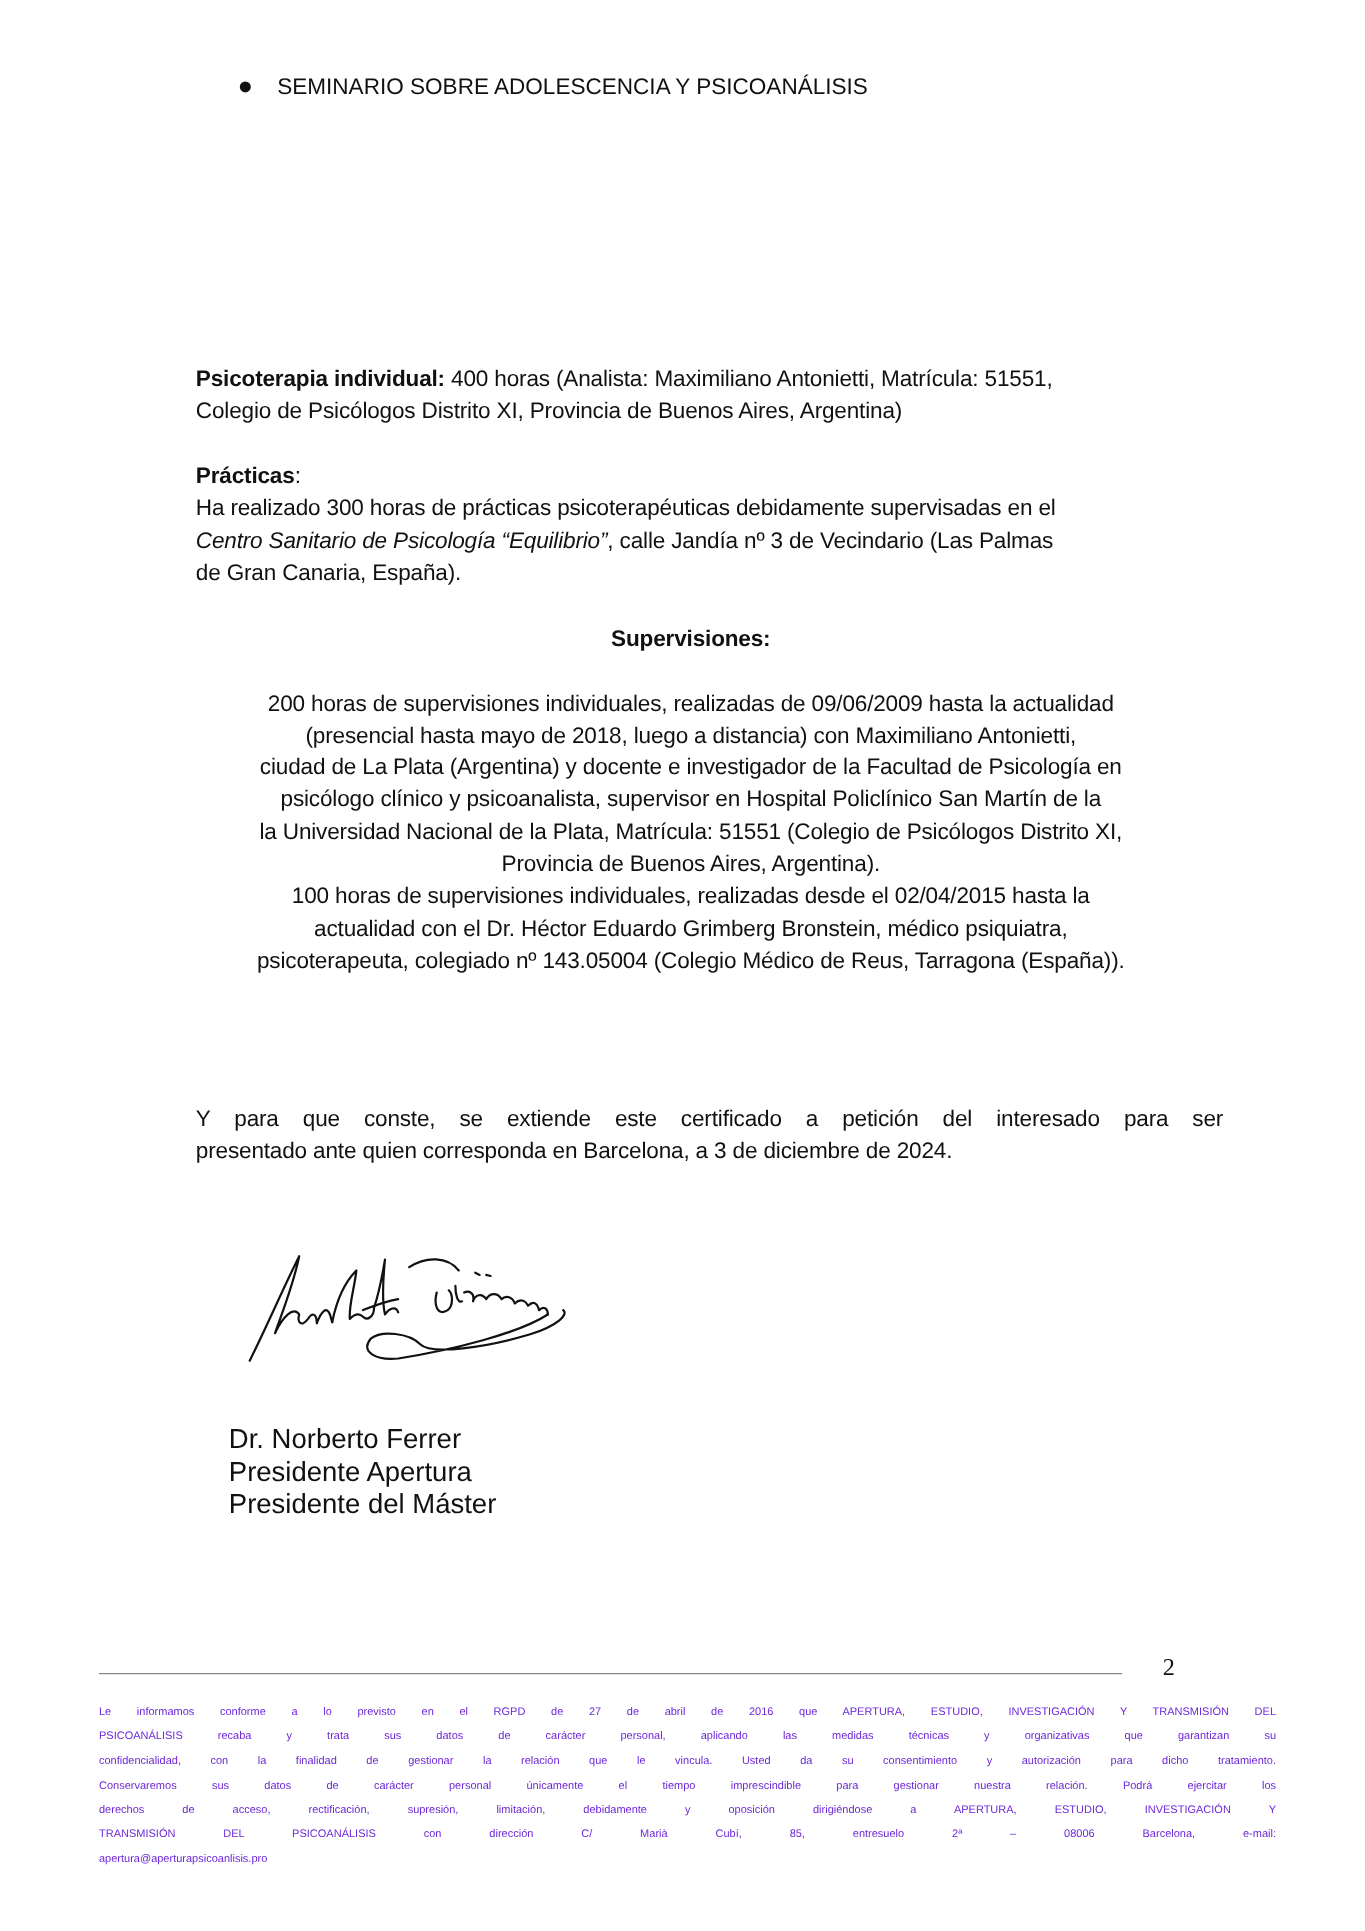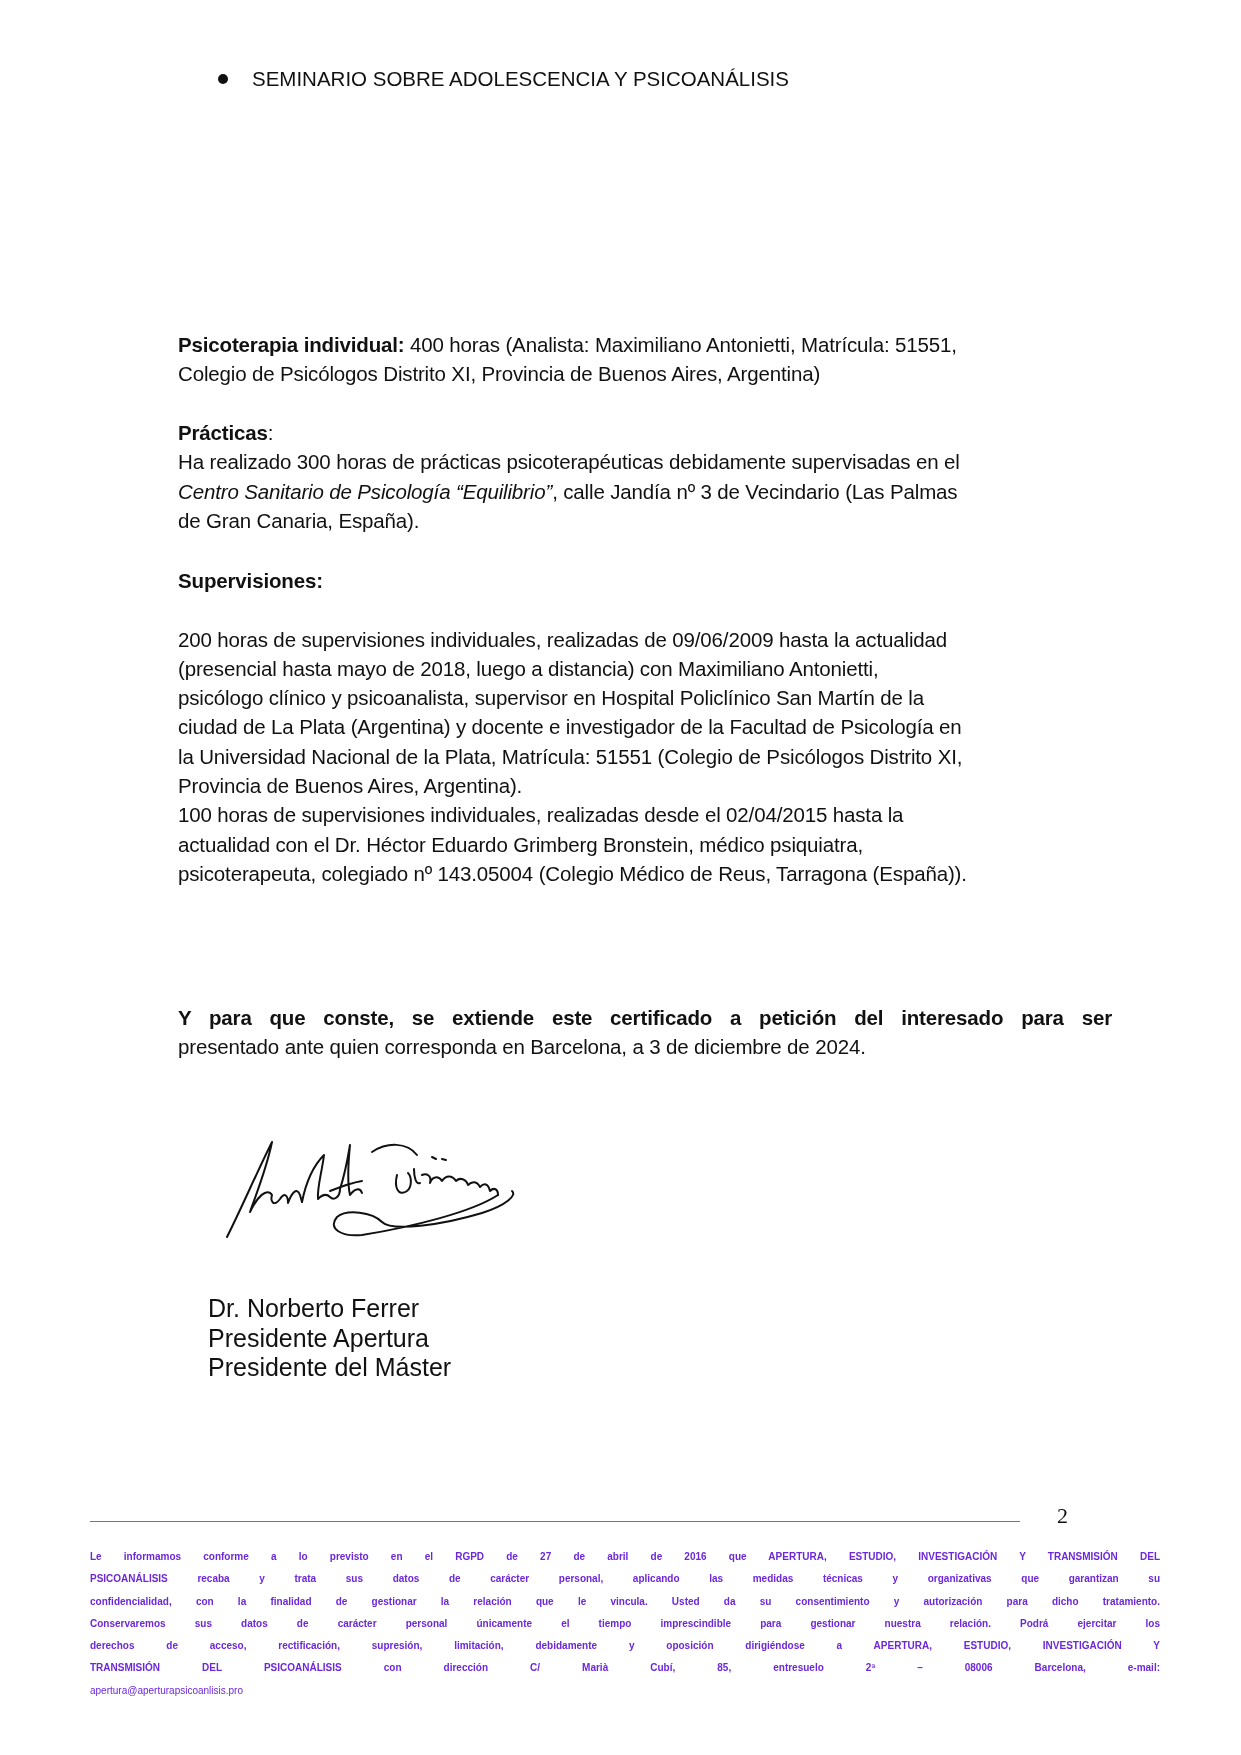--- a/index.html
+++ b/index.html
@@ -12,21 +12,21 @@
     .section { left: 178px; width: 900px; }
     .bold { font-weight: bold; }
     .italic { font-style: italic; text-align: right; }
     .sig-box { left: 222px; top: 1098px; width: 320px; height: 140px; }
     .signer { left: 208px; top: 1275px; font-size: 25px; line-height: 29.5px; }
     .footer-rule { left: 90px; top: 1502px; width: 930px; height: 1px; background: #777; }
     .page-num { left: 1057px; top: 1484px; font-family: "Liberation Serif", serif; font-size: 22px; color: #111; }
     .legal { left: 90px; top: 1527px; width: 1070px; font-size: 10px; line-height: 22.3px; color: #6d28d9;
              text-align: justify; text-align-last: left; }
     .line { display: block; white-space: nowrap; }
-    .jline { display: block; text-align: justify; text-align-last: justify; font-weight: bold; }
+    .jline { display: block; text-align: justify; text-align-last: justify; }
   </style>
 </head>
 <body>
 
 <div class="abs bullet-line">
   <span class="bullet-dot"></span>
   <span>SEMINARIO SOBRE ADOLESCENCIA Y PSICOANÁLISIS</span>
 </div>
 
 <div class="abs section body-text" style="top:311px;">
@@ -36,27 +36,27 @@
   <span class="line">Colegio de Psicólogos Distrito XI, Provincia de Buenos Aires, Argentina)</span>
 </div>
 
 <div class="abs section body-text" style="top:399px;">
   <span class="line"><span class="bold">Prácticas</span><span>:</span></span>
   <span class="line">Ha realizado 300 horas de prácticas psicoterapéuticas debidamente supervisadas en el</span>
   <span class="line"><span class="italic">Centro Sanitario de Psicología “Equilibrio”</span><span>, calle Jandía nº 3 de Vecindario (Las Palmas</span></span>
   <span class="line">de Gran Canaria, España).</span>
 </div>
 
-<div class="abs section body-text" style="top:547px;">
+<div class="abs section body-text" style="top:547px;text-align:center;">
   <span class="line bold">Supervisiones:</span>
   <span class="line" style="height:29.3px;"></span>
   <span class="line">200 horas de supervisiones individuales, realizadas de 09/06/2009 hasta la actualidad</span>
   <span class="line">(presencial hasta mayo de 2018, luego a distancia) con Maximiliano Antonietti,</span>
+  <span class="line">ciudad de La Plata (Argentina) y docente e investigador de la Facultad de Psicología en</span>
   <span class="line">psicólogo clínico y psicoanalista, supervisor en Hospital Policlínico San Martín de la</span>
-  <span class="line">ciudad de La Plata (Argentina) y docente e investigador de la Facultad de Psicología en</span>
   <span class="line">la Universidad Nacional de la Plata, Matrícula: 51551 (Colegio de Psicólogos Distrito XI,</span>
   <span class="line">Provincia de Buenos Aires, Argentina).</span>
   <span class="line">100 horas de supervisiones individuales, realizadas desde el 02/04/2015 hasta la</span>
   <span class="line">actualidad con el Dr. Héctor Eduardo Grimberg Bronstein, médico psiquiatra,</span>
   <span class="line">psicoterapeuta, colegiado nº 143.05004 (Colegio Médico de Reus, Tarragona (España)).</span>
 </div>
 
 <div class="abs body-text" style="left:178px; top:984px; width:934px;">
   <span class="jline">Y para que conste, se extiende este certificado a petición del interesado para ser</span>
   <span class="line">presentado ante quien corresponda en Barcelona, a 3 de diciembre de 2024.</span>

